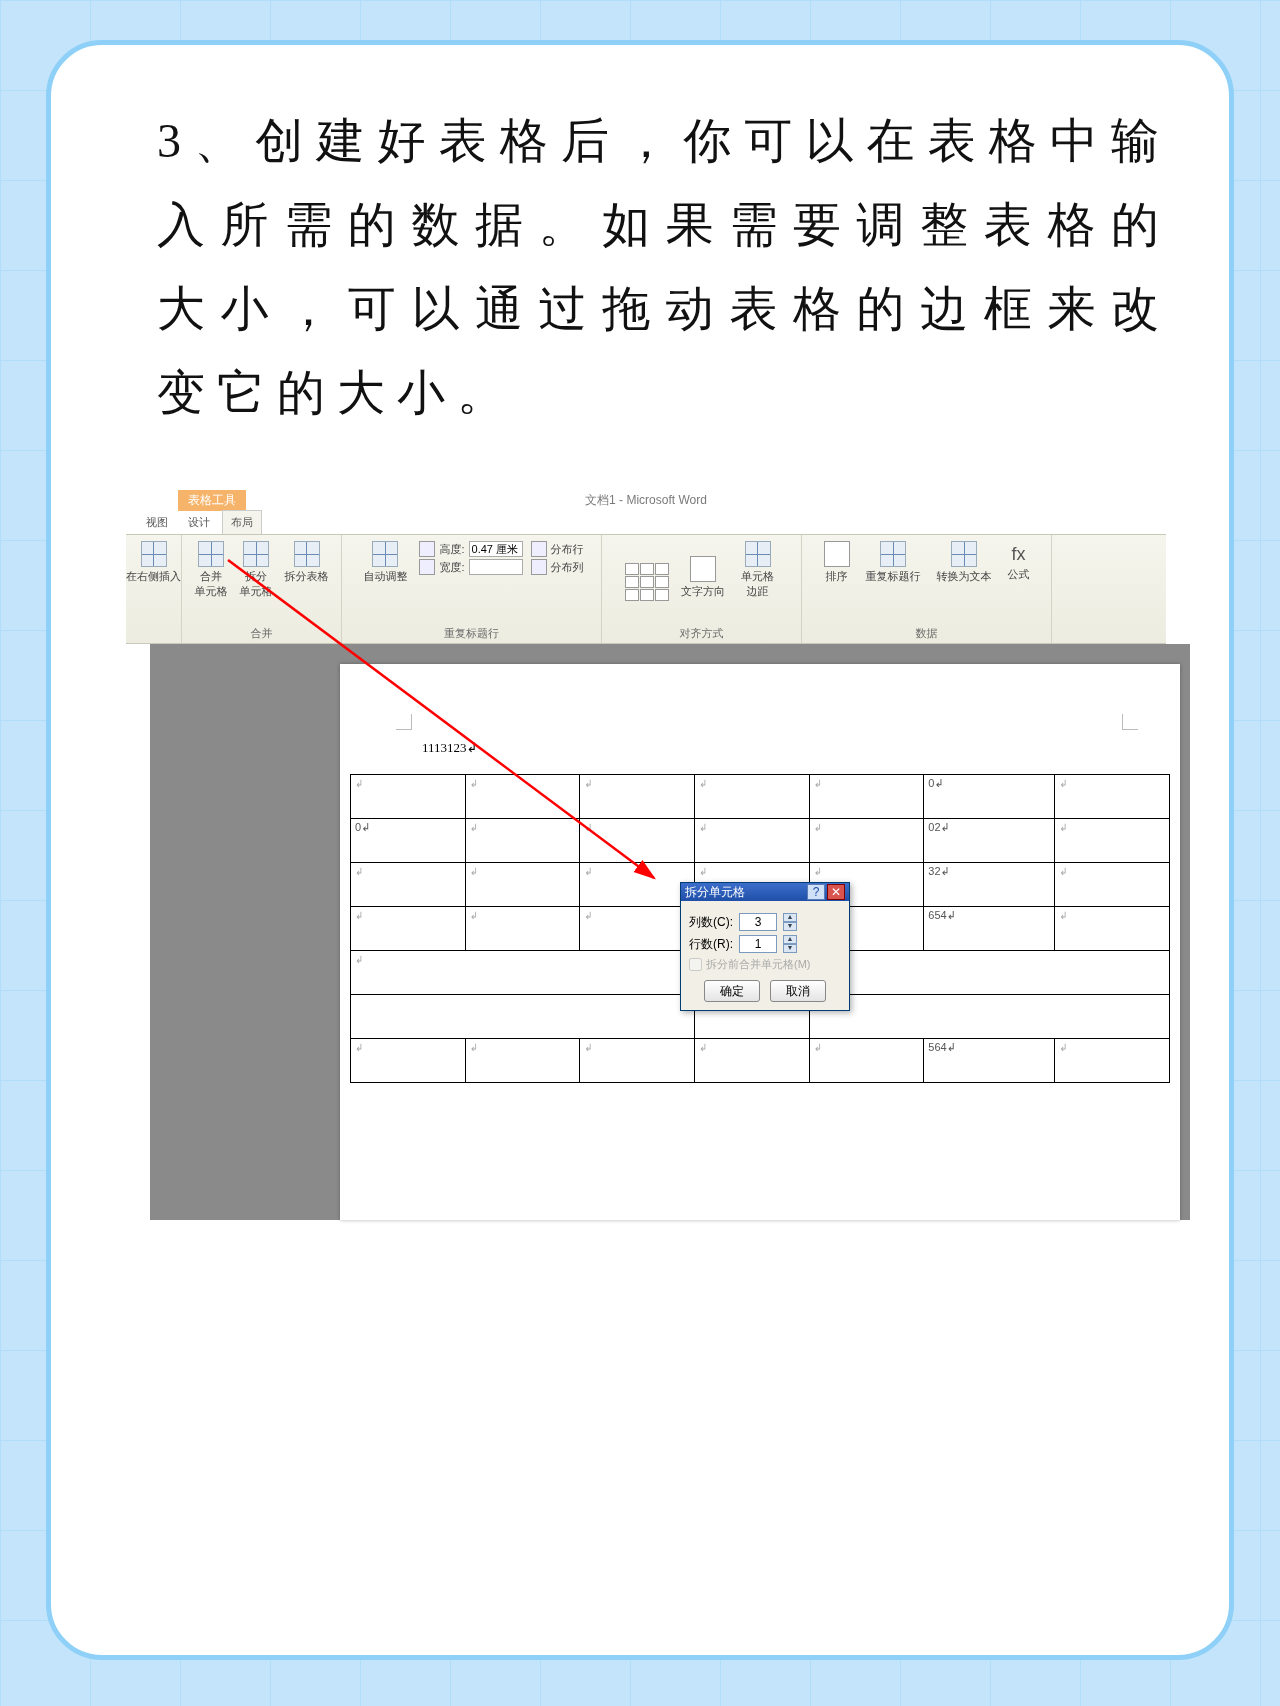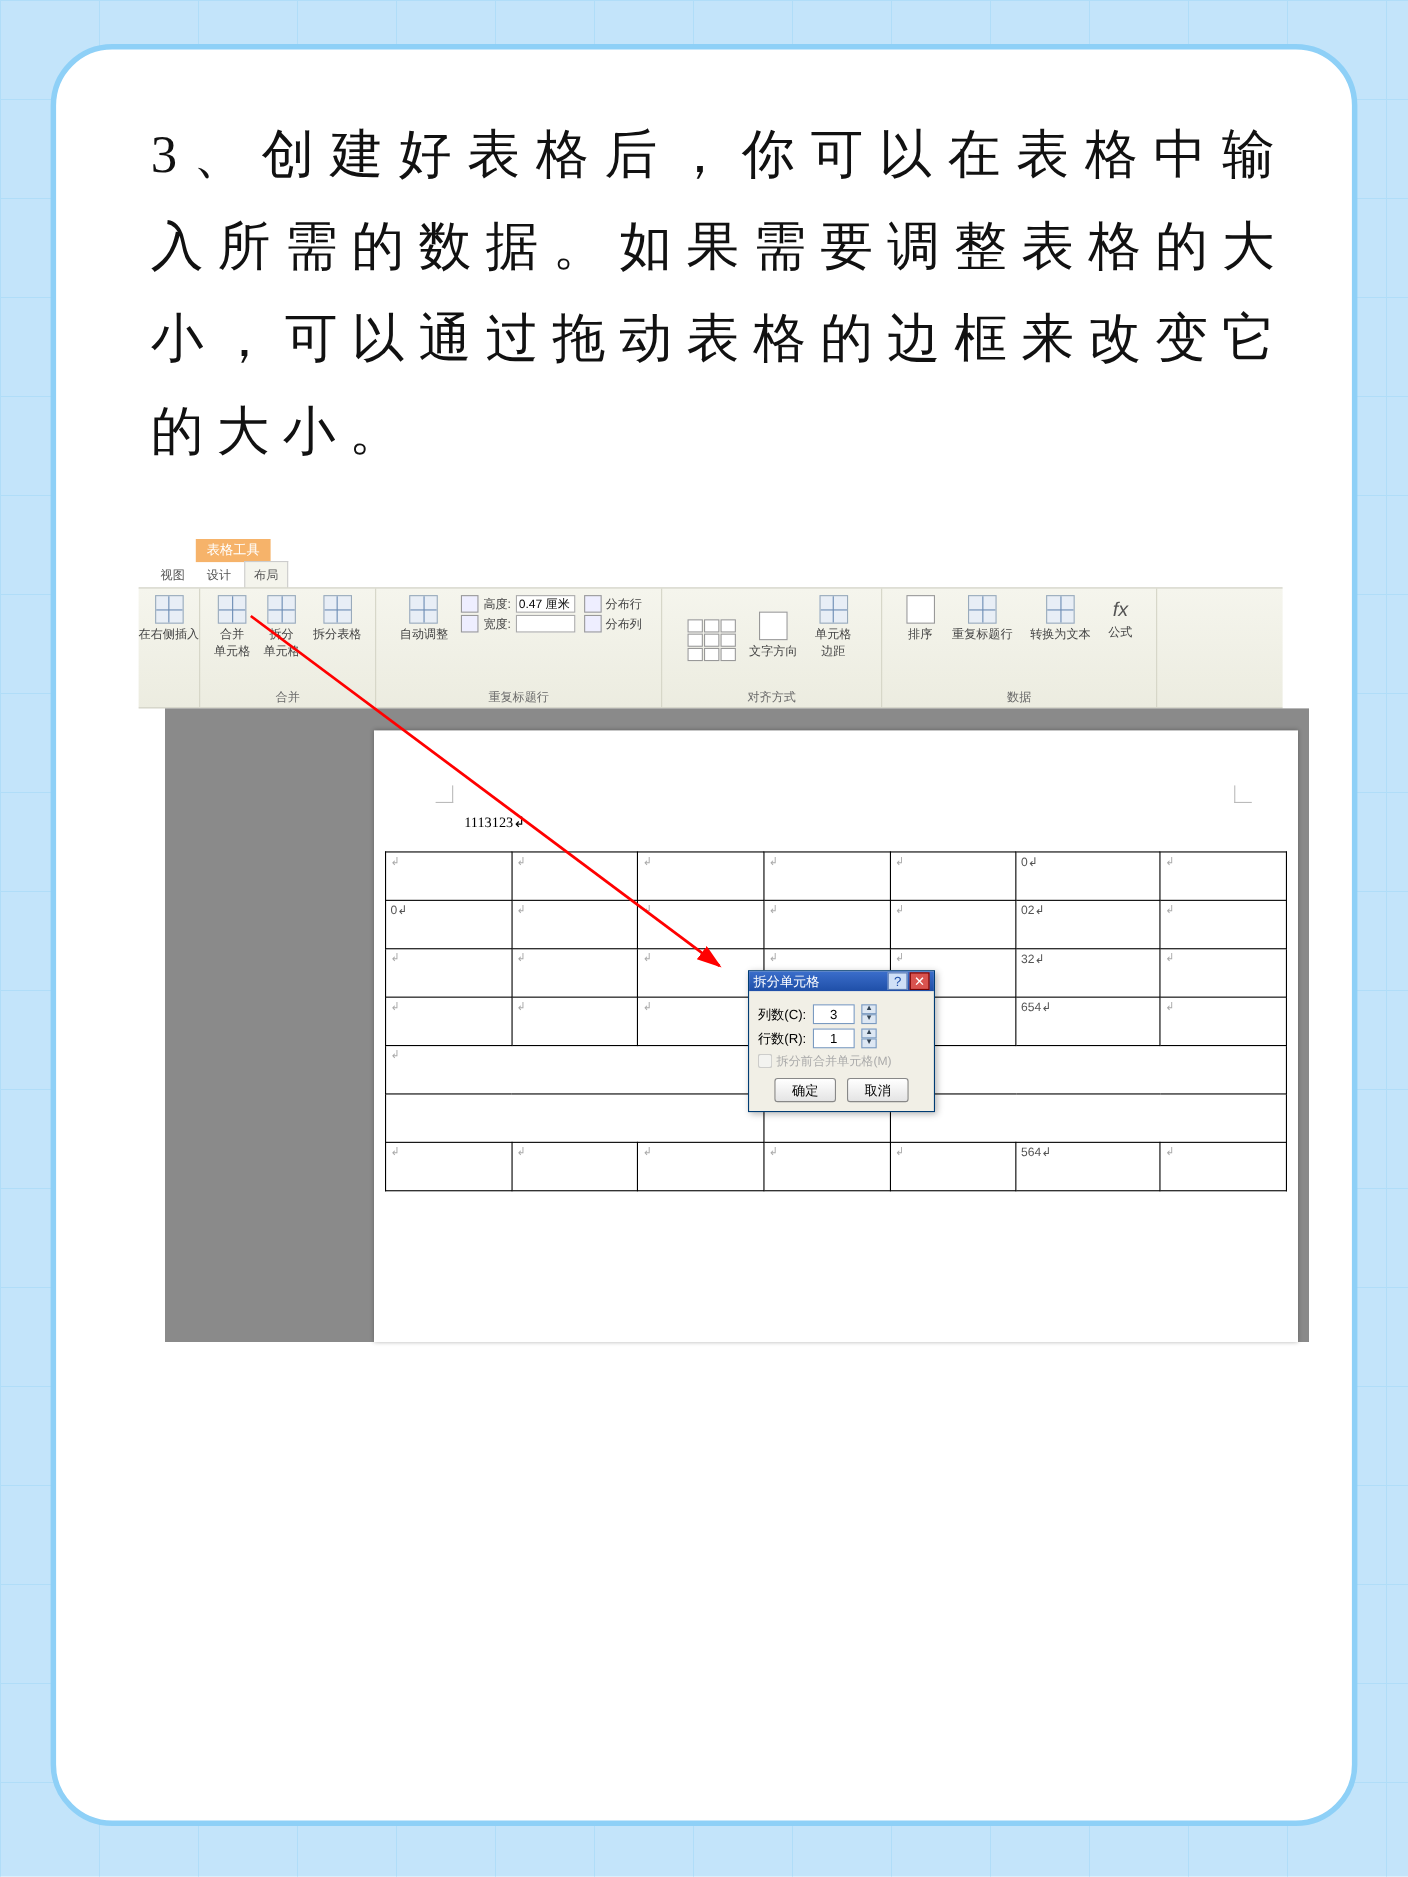--- a/index.html
+++ b/index.html
@@ -24,20 +24,21 @@
     border: 5px solid #8ed0f7;
     border-radius: 56px;
   }
   .para {
     padding: 54px 58px 0 86px;
     font-size: 48px;
     line-height: 1.75;
     letter-spacing: 12px;
     color: #111;
     text-align: justify;
+    margin-left: 20px;
   }
   .shot {
     position: absolute;
     left: 75px;
     top: 445px;
     width: 1040px;
     height: 730px;
     background: #fff;
     font-family: "Microsoft YaHei", sans-serif;
     letter-spacing: 0;
@@ -134,20 +135,21 @@
   
   .arrow-svg { position:absolute; left:0; top:0; pointer-events:none; }
 </style>
 </head>
 <body>
 
 <div class="card">
   <p class="para">3、创建好表格后，你可以在表格中输入所需的数据。如果需要调整表格的大小，可以通过拖动表格的边框来改变它的大小。</p>
 
   <div class="shot">
+    <div class="wintitle">文档1 - Microsoft Word</div>
     <div class="ctxtab">表格工具</div>
 
     <div class="tabs">
       <div class="tab">视图</div>
       <div class="tab">设计</div>
       <div class="tab active">布局</div>
     </div>
 
     <div class="ribbon">
       <div class="rgroup" style="width:56px">
@@ -239,21 +241,21 @@
             </div>
           <div class="bbtn">
               <div class="ico grid"></div>
               <span>重复标题行</span>
             </div>
           <div class="bbtn">
               <div class="ico grid"></div>
               <span>转换为文本</span>
             </div>
           <div class="bbtn">
-              <div style="font-style:italic;font-size:18px;color:#555">fx</div>
+              <div style="font-size:18px;color:#555">fx</div>
               <span>公式</span>
             </div>
         </div>
         <div class="lbl">数据</div>
       </div>
     </div>
 
     <div class="docbg">
       <div class="page">
         <div class="cornerTL"></div>

